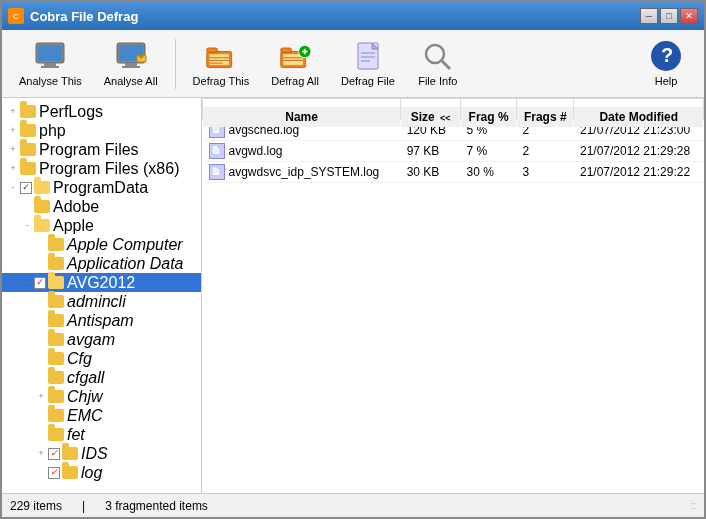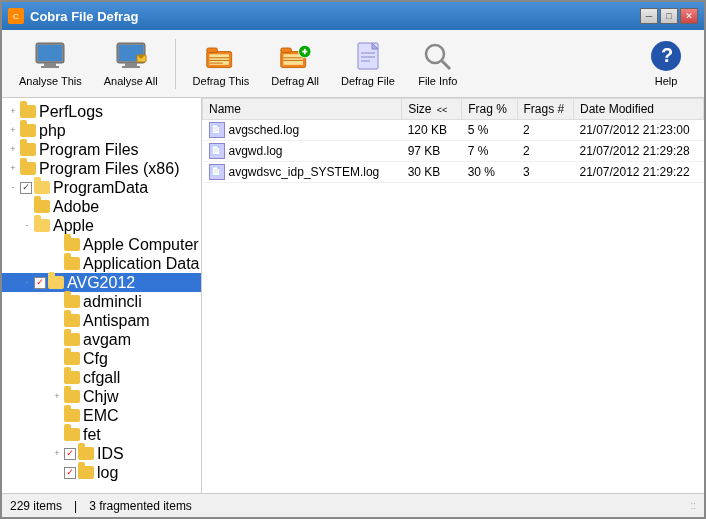--- a/index.html
+++ b/index.html
@@ -240,27 +240,27 @@
 
     .file-table {
       width: 100%;
       border-collapse: collapse;
     }
 
     .file-table th {
       background: #f0f0f0;
       border: 1px solid #ddd;
       padding: 3px 6px;
-      text-align: left;
+      text-align: center;
       font-size: 12px;
-      font-weight: normal;
+      font-weight: bold;
       white-space: nowrap;
       cursor: pointer;
       position: sticky;
-      top: 0;
+      top: 8px;
     }
 
     .file-table td {
       padding: 2px 6px;
       border-bottom: 1px solid #f0f0f0;
       font-size: 12px;
       white-space: nowrap;
     }
 
     .file-icon {
@@ -280,21 +280,21 @@
       display: flex;
       align-items: center;
     }
 
     
     .status-bar {
       background: #f0f0f0;
       border-top: 1px solid #ccc;
       padding: 3px 8px;
       display: flex;
-      gap: 12px;
+      gap: 20px;
       font-size: 12px;
       height: 24px;
       align-items: center;
       flex-shrink: 0;
     }
 
     .status-separator {
       flex: 1;
     }
 
@@ -327,21 +327,21 @@
       border: 1px solid #aaa;
     }
 
     .sort-arrow {
       font-size: 9px;
       margin-left: 2px;
     }
 
     .indent-1 { padding-left: 4px; }
     .indent-2 { padding-left: 18px; text-align: center; }
-    .indent-3 { padding-left: 48px; }
+    .indent-3 { padding-left: 32px; font-style: italic; }
   </style>
 </head>
 <body>
 
 <div class="window">
 
   <div class="title-bar">
     <div class="title-bar-left">
       <div class="title-bar-icon">
         <svg width="12" height="12" viewBox="0 0 12 12">

